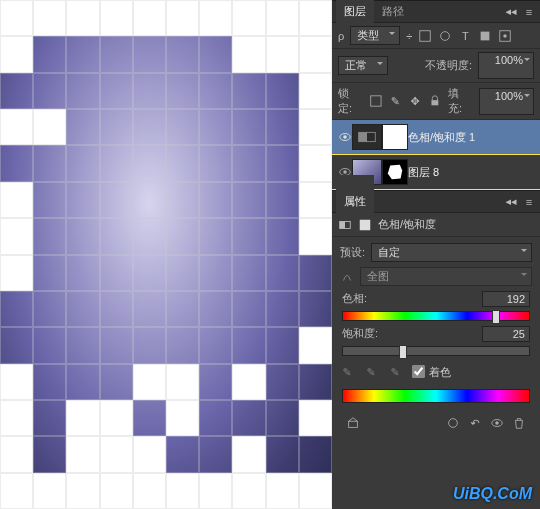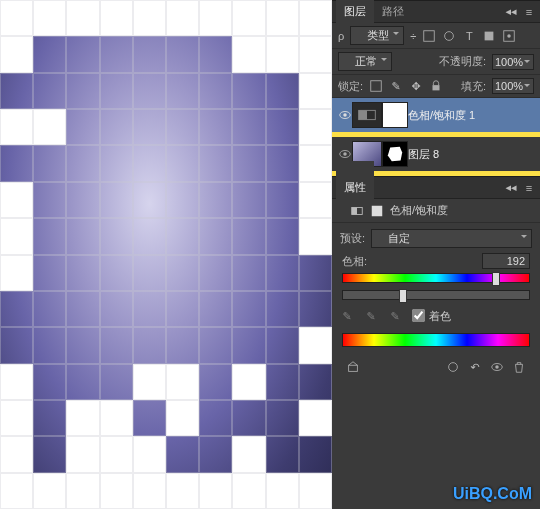--- a/index.html
+++ b/index.html
@@ -11,49 +11,49 @@
 .cell{border:1px solid rgba(200,200,210,.35)}
 .white{background:#fff}
 .panels{flex:1;background:#3a3a3a;display:flex;flex-direction:column;min-width:0}
 .panel{border-top:1px solid #1e1e1e}
 .panel-tabs{display:flex;background:#323232;border-bottom:1px solid #222;align-items:center;height:22px;padding:0 4px}
 .tab{padding:19px 8px;color:#aaa;font-size:11px}
 .tab.active{background:#3a3a3a;color:#eee}
 .panel-menu{margin-left:auto;display:flex;gap:4px;align-items:center}
 .icon{width:14px;height:14px;display:inline-flex;align-items:center;justify-content:center;color:#bbb}
 .row{display:flex;align-items:center;padding:3px 6px;gap:6px;border-bottom:1px solid #2d2d2d}
-.dd{background:#444;border:1px solid #222;padding:1px 14px 1px 16px;color:#ddd;font-size:11px;position:relative;min-width:50px}
+.dd{background:#444;border:1px solid #222;padding:1px 14px 1px 6px;color:#ddd;font-size:11px;position:relative;min-width:50px}
 .dd::after{content:"";position:absolute;right:4px;top:5px;border:3px solid transparent;border-top-color:#aaa}
-.pct{background:#444;border:1px solid #222;width:42px;text-align:right;padding:1px 10px 1px 2px;color:#ddd;position:relative}
+.pct{background:#444;border:1px solid #222;width:56px;text-align:right;padding:1px 10px 12px 2px;color:#ddd;position:relative}
 .pct::after{content:"";position:absolute;right:3px;top:5px;border:3px solid transparent;border-top-color:#aaa}
 .lbl{color:#bbb;font-size:11px}
 .layer-list{background:#3a3a3a}
-.layer{display:flex;align-items:center;padding:4px 6px;gap:0;border-bottom:5px solid #fde047}
+.layer{display:flex;align-items:center;padding:4px 6px;gap:0;border-bottom:1px solid #fde047}
 .layer.sel{background:#5a7aa8}
 .eye{width:14px;height:14px}
 .thumb{width:30px;height:26px;background:#888;border:1px solid #222;flex:none}
 .thumb.checker{background:repeating-conic-gradient(#ccc 0 25%,#fff 0 50%) 0 0/10px 10px}
 .thumb.dark{background:#2b2b2b}
 .mask{width:26px;height:26px;background:#fff;border:1px solid #222;flex:none}
 .mask.shape{background:#000;position:relative}
 .mask.shape::after{content:"";position:absolute;inset:4px;background:#fff;clip-path:polygon(20% 10%,80% 5%,95% 40%,85% 90%,30% 95%,5% 60%)}
 .layer-name{color:#eee;font-size:11px}
 .prop-body{padding:6px 8px;display:flex;flex-direction:column;gap:5px}
-.prop-title{display:flex;align-items:center;gap:6px;padding:4px 18px;border-bottom:1px solid #2d2d2d}
+.prop-title{display:flex;align-items:center;gap:6px;padding:4px 6px;border-bottom:1px solid #2d2d2d}
 .slider-row{display:flex;flex-direction:column;gap:2px;padding:0 2px}
-.slider-head{display:flex;justify-content:space-between;align-items:center}
+.slider-head{display:flex;justify-content:space-between;align-items:flex-start}
 .val{background:#444;border:1px solid #222;width:48px;text-align:right;padding:1px 4px;color:#ddd}
 .track{height:10px;position:relative;border:1px solid #222;margin-top:2px}
 .track.hue{background:linear-gradient(90deg,red,#ff0,#0f0,#0ff,#00f,#f0f,red)}
 .track.gray{background:#555}
 .knob{position:absolute;top:-2px;width:8px;height:14px;background:#ddd;border:1px solid #333;transform:translateX(-50%)}
 .check{display:flex;align-items:flex-start;gap:4px}
 .check input{accent-color:#888}
 .hue-bar{height:14px;background:linear-gradient(90deg,red,#ff0,#0f0,#0ff,#00f,#f0f,red);border:1px solid #222;margin:4px 2px;position:relative}
-.watermark{position:absolute;right:8px;bottom:6px;color:#3aa0ff;font-weight:bold;font-size:16px;text-shadow:0 0 3px #000}
+.watermark{position:absolute;right:8px;bottom:6px;color:#3aa0ff;font-weight:bold;font-size:16px;font-style:italic;text-shadow:0 0 3px #000}
 .btm-icons{display:flex;gap:8px;padding:4px 6px;align-items:center}
 svg{width:100%;height:100%}
 </style>
 </head>
 <body>
 
 <div class="stage">
   <div class="canvas">
     <div class="canvas-img"></div>
     <div class="grid" id="grid">
@@ -310,33 +310,45 @@
             <svg viewBox="0 0 16 16">
               <rect x="2" y="2" width="12" height="12" fill="#ddd"></rect>
             </svg>
           </span>
         <span>色相/饱和度</span>
       </div>
       <div class="prop-body">
         <div style="display:flex;align-items:center;gap:6px">
           <span class="lbl">预设:</span>
           <div class="dd" style="flex:1">自定</div>
+        </div>
+        <div style="display:flex;align-items:center;gap:6px">
+          <span class="icon">
+              <svg viewBox="0 0 16 16">
+                <path d="M4 12 Q6 6 8 6 Q10 6 12 12" fill="none" stroke="#888"></path>
+              </svg>
+            </span>
+          <div class="dd" style="flex:1;opacity:.6">全图</div>
         </div>
 
         <div class="slider-row">
           <div class="slider-head">
             <span class="lbl">色相:</span>
             <div class="val">192</div>
           </div>
           <div class="track hue">
               <div class="knob" id="k-hue" style="left: 82%;"></div>
             </div>
         </div>
 
         <div class="slider-row">
+          <div class="slider-head">
+            <span class="lbl">饱和度:</span>
+            <div class="val">25</div>
+          </div>
           <div class="track gray">
               <div class="knob" id="k-sat" style="left: 32%;"></div>
             </div>
         </div>
 
 
         <div style="display:flex;align-items:center;gap:10px;margin-top:4px">
           <span class="icon" style="opacity:.5">✎</span>
           <span class="icon" style="opacity:.5">✎</span>
           <span class="icon" style="opacity:.5">✎</span>

